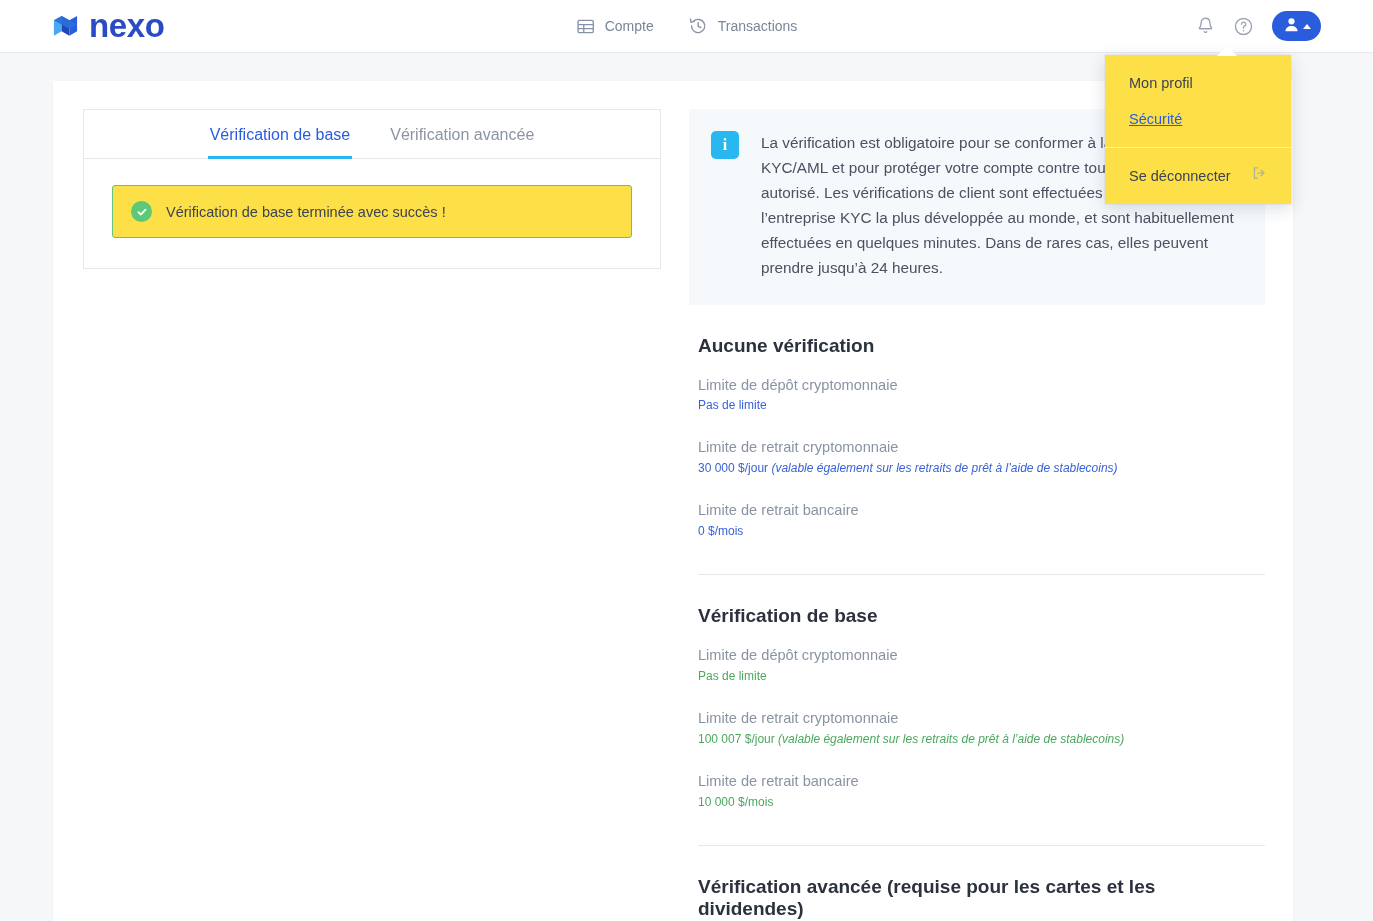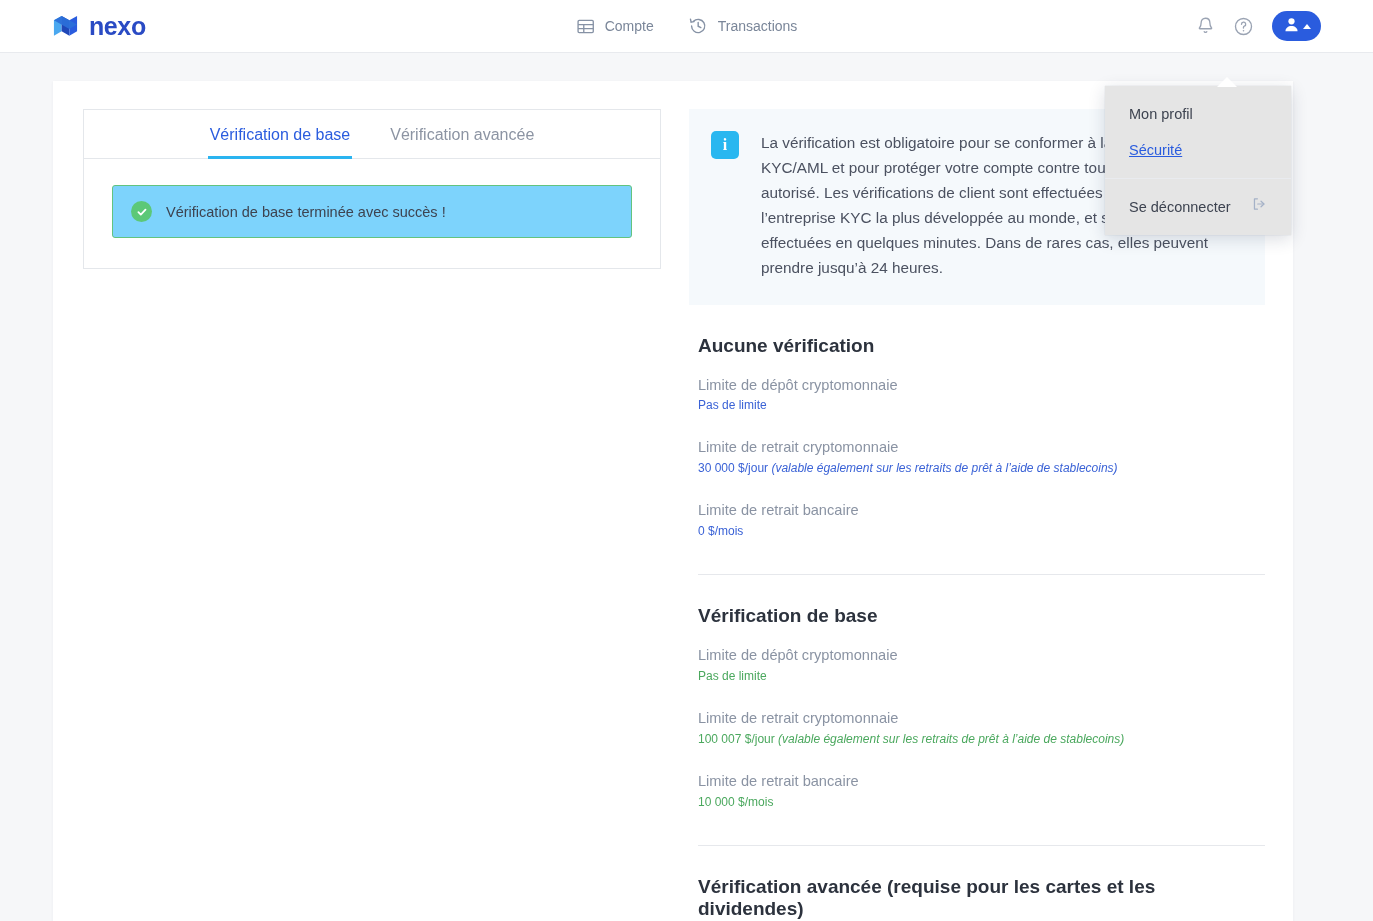--- a/index.html
+++ b/index.html
@@ -19,21 +19,21 @@
     display: flex;
     align-items: center;
     z-index: 40;
   }
   .brand {
     display: flex; align-items: center; gap: 10px;
     margin-left: 52px;
   }
   .logo-mark { width: 27px; height: 28px; display:block; }
   .brand-name {
-    font-size: 25px; font-weight: 700; color: #2a4bc4;
+    font-size: 33px; font-weight: 700; color: #2a4bc4;
     letter-spacing: -0.4px;
   }
 
   .main-nav {
     position: absolute; left: 50%; transform: translateX(-50%);
     display: flex; align-items: center; gap: 34px;
   }
   .nav-item {
     display: flex; align-items: center; gap: 10px;
     color: #7a8699; font-size: 14px; cursor: pointer;
@@ -58,24 +58,23 @@
     border-left: 4px solid transparent;
     border-right: 4px solid transparent;
     border-bottom: 5px solid #ffffff;
   }
 
   
   .dropdown {
     position: absolute;
     top: 55px; right: 82px;
     width: 186px;
-    background: #e5e5e5;
+    background: #fde047;
     box-shadow: 0 4px 16px rgba(23,38,70,0.16), 0 0 1px rgba(23,38,70,0.2);
     z-index: 60;
-    margin-top: 31px;
   }
   .dropdown::before {
     content: "";
     position: absolute;
     top: -9px; right: 54px;
     width: 0; height: 0;
     border-left: 10px solid transparent;
     border-right: 10px solid transparent;
     border-bottom: 10px solid #ffffff;
   }
@@ -125,21 +124,21 @@
     color: #8c94a3;
     cursor: pointer;
     border-bottom: 3px solid transparent;
     margin-bottom: -1px;
   }
   .tab.active { color: #2a5cde; border-bottom-color: #2ab4f0; }
   .tabs-body { padding: 26px 28px 30px 28px; }
   .alert-success {
     border: 1px solid #63c37f;
     border-radius: 3px;
-    background: #7dd3fc;
+    background: #fde047;
     display: flex; align-items: center; gap: 14px;
     padding: 15px 18px;
   }
   .alert-success .check {
     width: 21px; height: 21px; flex: none;
     border-radius: 50%;
     background: #5cc878;
     display: flex; align-items: center; justify-content: center;
   }
   .alert-success .txt { font-size: 14.5px; color: #3d4350; }

